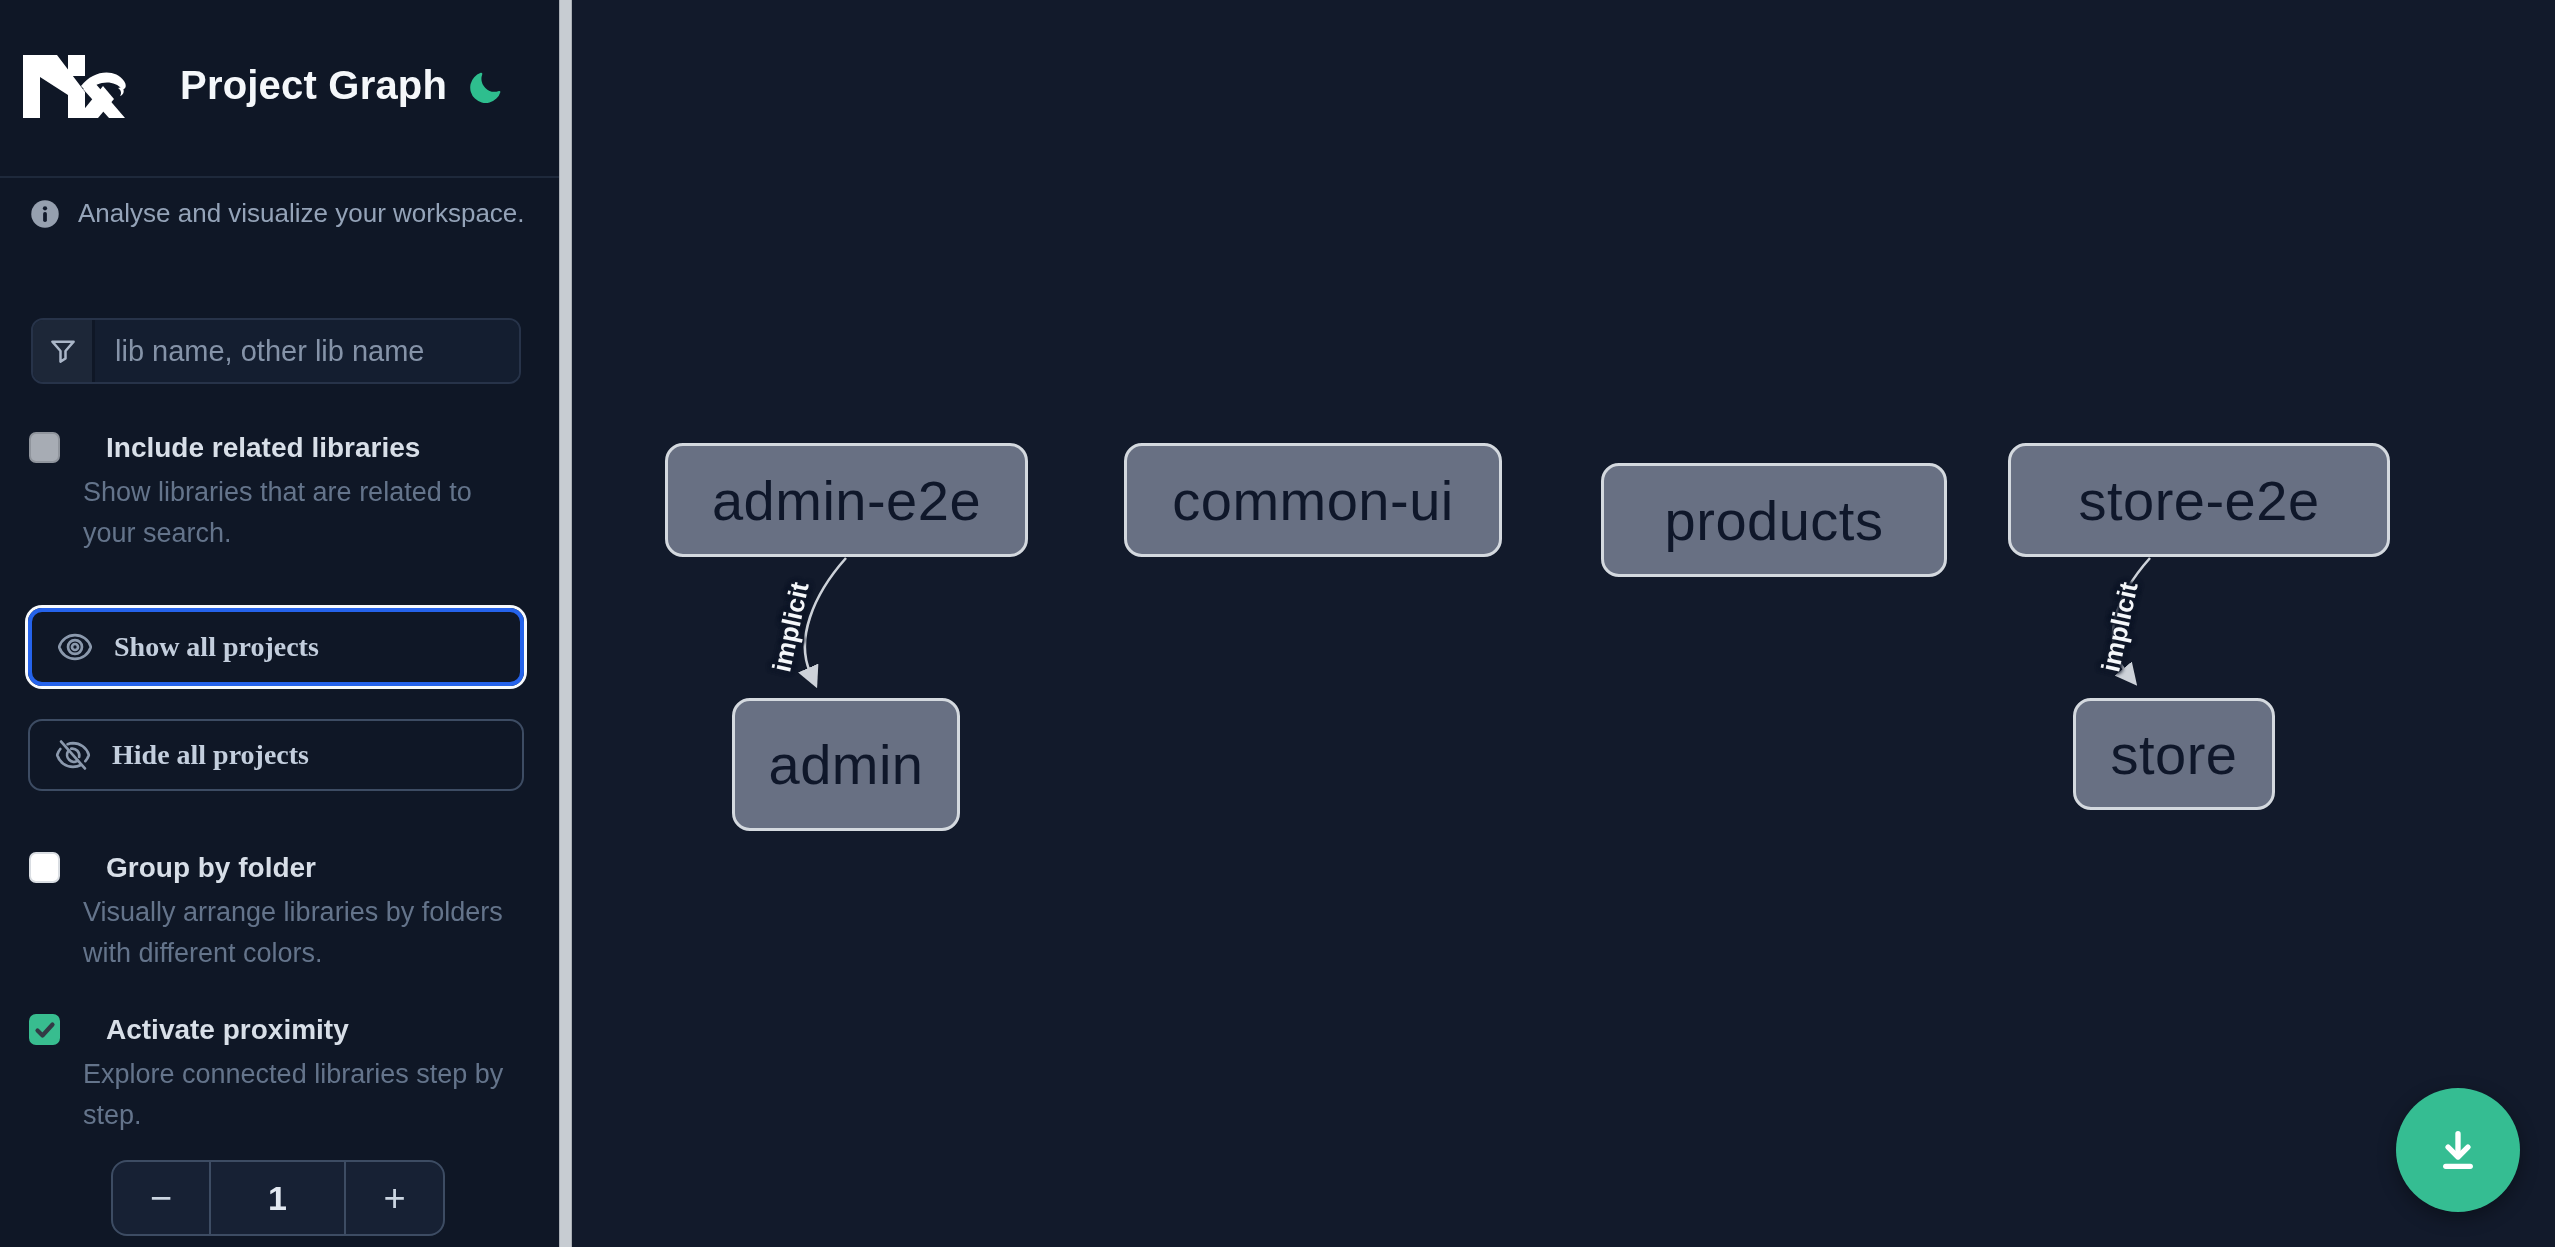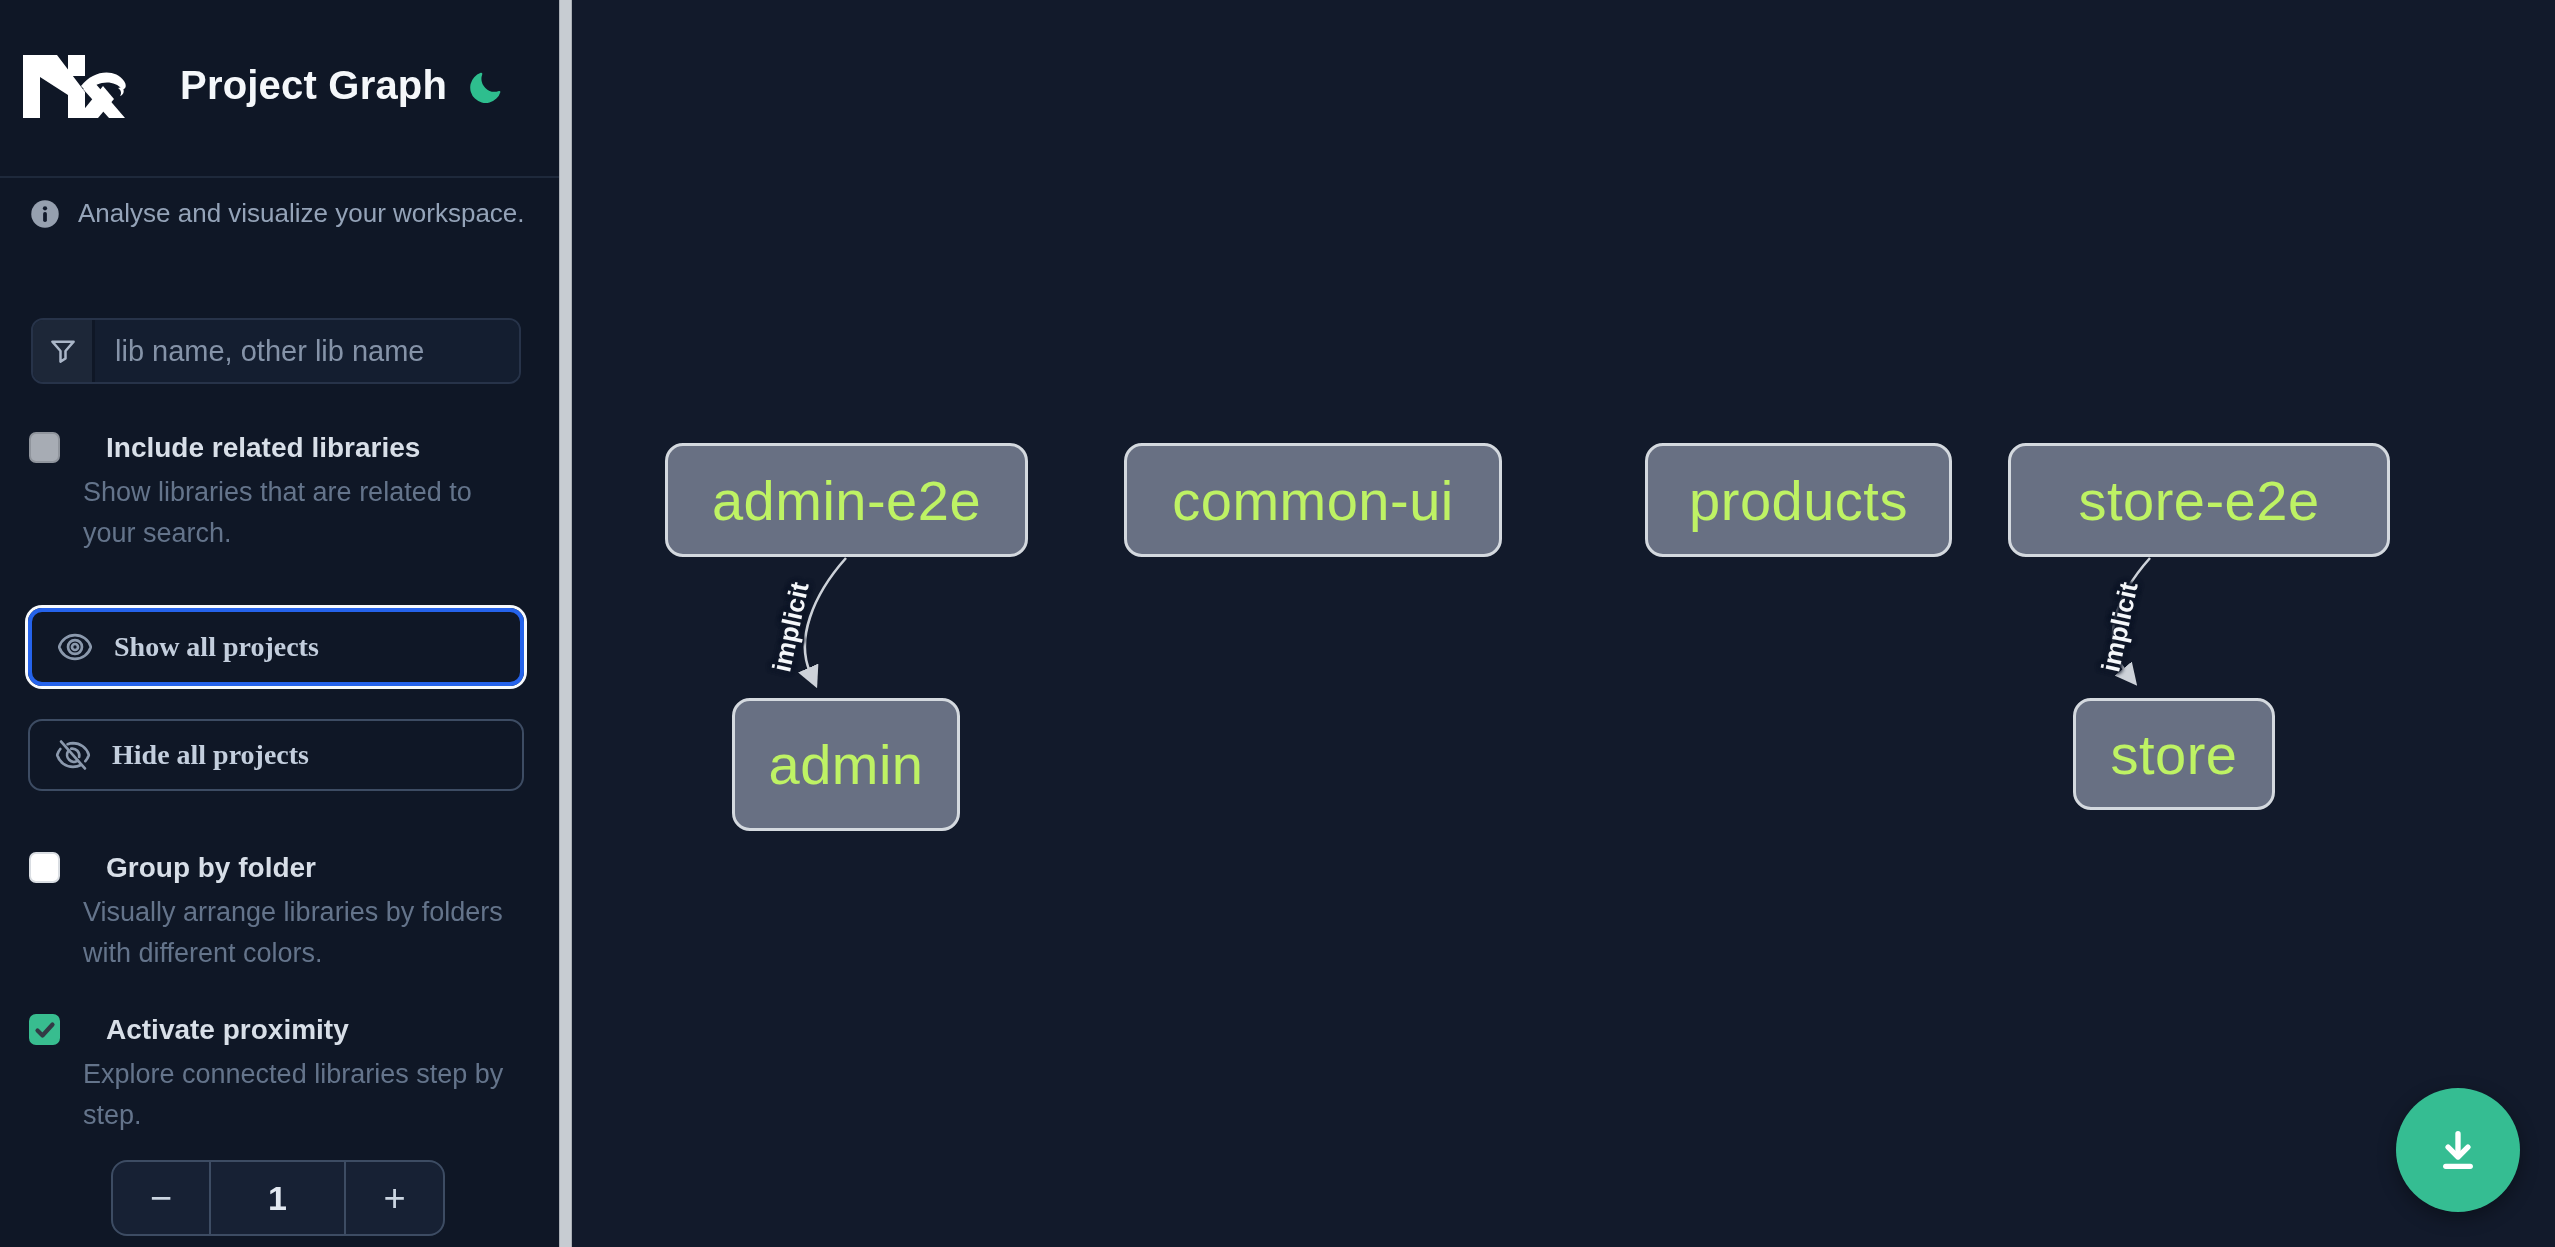--- a/index.html
+++ b/index.html
@@ -106,26 +106,26 @@
 
   
   .graph {
     position:absolute; left:572px; top:0; width:1983px; height:1247px;
     background:#121a2b;
   }
   .node {
     position:absolute; height:114px;
     background:#687083; border:3px solid #d4d9df; border-radius:18px;
     display:flex; align-items:center; justify-content:center;
-    color:#bef264; font-size:56px; letter-spacing:0.5px; cursor:pointer;
+    color:#0f172a; font-size:56px; letter-spacing:0.5px; cursor:pointer;
   }
   
   .node-admin-e2e { left:93px;  top:443px; width:363px; }
   .node-common-ui { left:552px; top:443px; width:378px; }
-  .node-products  { left:1029px;top:443px; width:307px;margin-left:44px; }
+  .node-products  { left:1029px;top:463px; width:346px; }
   .node-store-e2e { left:1436px;top:443px; width:382px; }
   .node-admin     { left:160px; top:698px; width:228px; height:133px; }
   .node-store     { left:1501px;top:698px; width:202px; height:112px; }
 
   .edges-svg { position:absolute; left:0; top:0; width:1983px; height:1247px; pointer-events:none; }
 
   .edge-label {
     position:absolute; font-size:26px; font-weight:700; color:#f5f7fa;
     transform:translate(-50%,-50%) rotate(-78deg);
     text-shadow:

